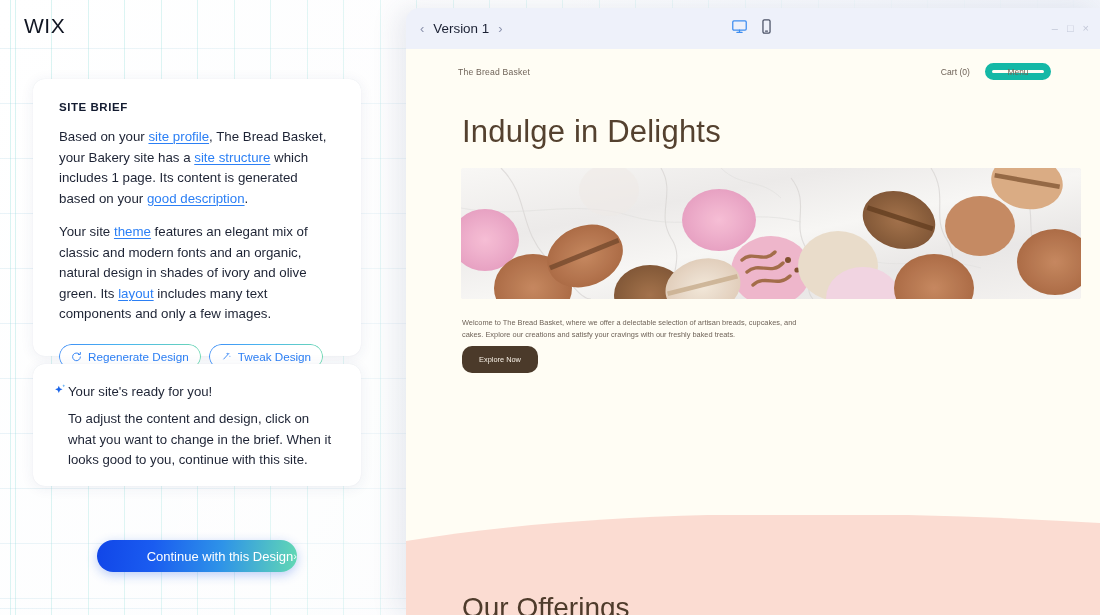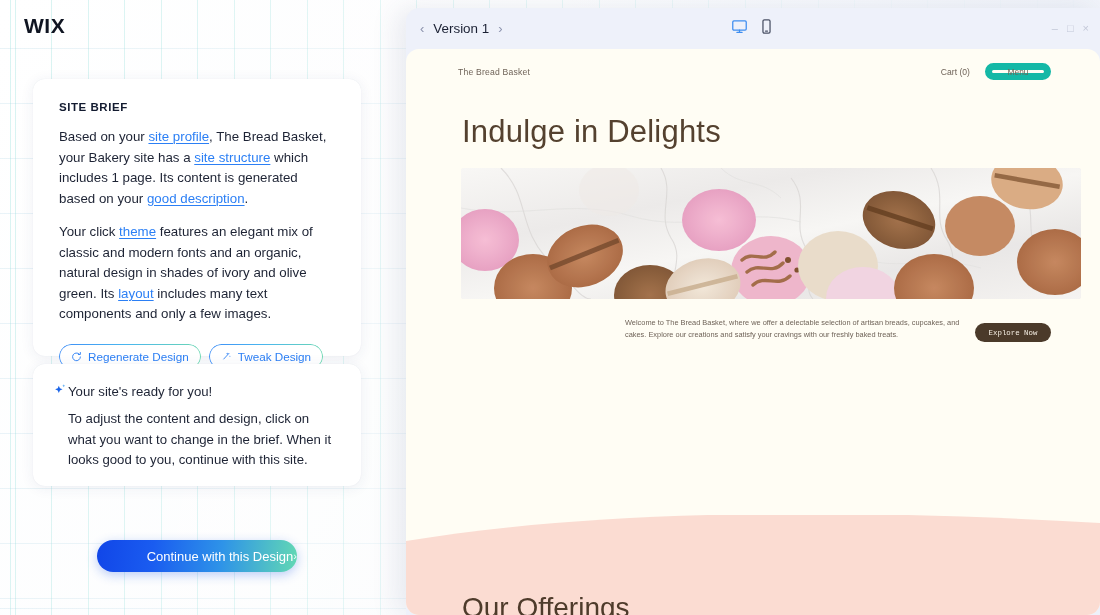--- a/index.html
+++ b/index.html
@@ -48,21 +48,21 @@
     inset: 0;
     background: linear-gradient(100deg, rgba(255,255,255,0.05) 0%, rgba(255,255,255,0.45) 45%, rgba(246,248,252,0.88) 72%, rgba(238,241,248,0.97) 100%);
     pointer-events: none;
   }
 
   
   .wix-logo {
     position: absolute;
     left: 24px; top: 14px;
     font-size: 21px;
-    font-weight: 700;
+    font-weight: 400;
     letter-spacing: 0.5px;
     color: #101522;
     font-family: "Liberation Sans", sans-serif;
     z-index: 6;
   }
 
   
   .left-col { position: absolute; left: 0; top: 0; width: 400px; height: 520px; z-index: 5; }
 
   .card {
@@ -196,21 +196,20 @@
     color: #c3c8d8; font-size: 11px;
   }
   .win-ctrls span { cursor: pointer; line-height: 1; }
 
   
   .site {
     position: relative;
     height: 566px;
     background: #fffdf4;
     overflow: hidden;
-    border-radius: 13px;
   }
 
   .site-nav {
     display: flex; align-items: center; justify-content: space-between;
     padding: 14px 49px 0 52px;
   }
   .brand { font-size: 8.6px; color: #6f6358; letter-spacing: 0.2px; }
   .nav-right { display: flex; align-items: center; gap: 15px; text-align: center; }
   .cart { font-size: 8.6px; color: #6f6358; }
   .menu-pill {
@@ -240,37 +239,38 @@
     border-radius: 3px;
     overflow: hidden;
     background:
       radial-gradient(ellipse 60px 40px at 18% 120%, rgba(190,185,182,0.45), transparent 70%),
       radial-gradient(ellipse 90px 50px at 62% -10%, rgba(198,194,190,0.40), transparent 70%),
       linear-gradient(118deg, #f6f4f2 0%, #eceae8 22%, #f7f6f4 40%, #e8e6e4 58%, #f4f2f0 76%, #eae8e6 100%);
   }
   .photo-img { position: absolute; inset: 0; width: 100%; height: 100%; display: block; }
 
   .intro-row {
-    display: flex; align-items: flex-start; justify-content: flex-end;
+    display: flex; align-items: flex-start; justify-content: space-between;
     margin: 18px 49px 0 56px;
+    flex-direction: column;
   }
   .intro-p {
     width: 350px;
     font-size: 7.4px;
     line-height: 11.6px;
     color: #6f6358;
   }
   .explore-btn {
-    width: 76px; height: 19px;
+    width: 76px; height: 27px;
     border-radius: 10px;
     background: #4b3a2a;
     color: #f6efe4;
     border: none;
     font-size: 7.4px;
-    font-family: Liberation Mono, monospace;
+    font-family: Liberation Sans, sans-serif;
     cursor: pointer;
     margin-top: 6px;
   }
 
   .offer-sec {
     position: absolute;
     left: 0; right: 0; bottom: 0;
     height: 100px;
   }
   .offer-curve { position: absolute; inset: 0; width: 100%; height: 100%; display: block; }
@@ -295,21 +295,21 @@
   <div class="wix-logo">WIX</div>
 
   <div class="left-col">
 
     <div class="card" id="brief-card">
       <div class="brief-inner">
         <div class="brief-title">SITE BRIEF</div>
 
         <p class="brief-p"><span>Based on your </span><a class="lnk">site profile</a><span>, The Bread Basket, your Bakery site has a </span><a class="lnk">site structure</a><span> which includes 1 page. Its content is generated based on your </span><a class="lnk">good description</a><span>.</span></p>
 
-        <p class="brief-p"><span>Your click </span><a class="lnk">theme</a><span> features an elegant mix of classic and modern fonts and an organic, natural design in shades of ivory and olive green. Its </span><a class="lnk">layout</a><span> includes many text components and only a few images.</span></p>
+        <p class="brief-p"><span>Your site </span><a class="lnk">theme</a><span> features an elegant mix of classic and modern fonts and an organic, natural design in shades of ivory and olive green. Its </span><a class="lnk">layout</a><span> includes many text components and only a few images.</span></p>
       </div>
 
       <div class="btn-row">
         <button class="ghost-btn">
           <span>
             <svg width="11" height="11" viewBox="0 0 24 24" fill="none" stroke="#2b7ff5" stroke-width="2" stroke-linecap="round">
               <path d="M20.5 13a8.5 8.5 0 1 1-2.6-6.4"></path>
               <polyline points="20.4,3.2 20.4,7.6 16,7.6"></polyline>
             </svg>
           </span>

